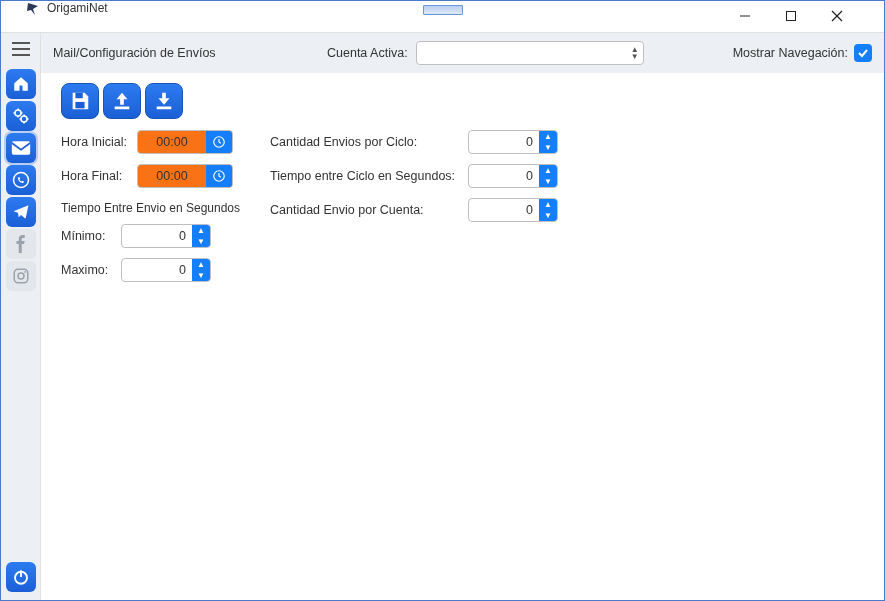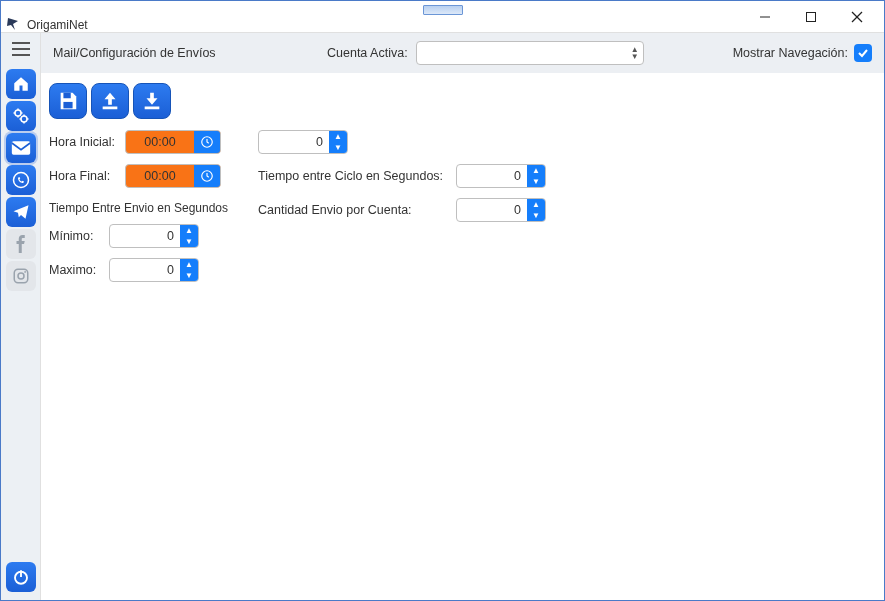--- a/index.html
+++ b/index.html
@@ -1,18 +1,18 @@
 <!DOCTYPE html>
 <html><head>
 <meta charset="utf-8">
 <style>
 * { box-sizing: border-box; margin: 0; padding: 0; font-family: "Segoe UI", Arial, sans-serif; }
 body { background: #fff; width: 885px; height: 601px; }
 .window { width: 885px; height: 601px; border: 1px solid #4a7ac8; display: flex; flex-direction: column; background:#fff; }
-.titlebar { height: 32px; display: flex; align-items: flex-end; padding: 0 4px; border-bottom: 1px solid #e0e0e0; position: relative;}
+.titlebar { height: 32px; display: flex; align-items: flex-start; padding: 0 24px; border-bottom: 1px solid #e0e0e0; position: relative;}
 .app-icon { width: 16px; height: 16px; margin-right: 6px; display:flex; align-items:center; justify-content:center;}
 .app-title { font-size: 12px; color: #333; }
 .title-center { position:absolute; left:50%; top:4px; transform:translateX(-50%); width:40px; height:10px; border:1px solid #6b96d6; background: linear-gradient(#b8d0f0,#dce8f8); border-radius:1px;}
 .win-controls { margin-left: auto; display: flex; gap: 0; }
 .win-btn { width: 46px; height: 30px; display:flex; align-items:center; justify-content:center; background: transparent; border: none; font-size: 14px; color:#222; cursor: pointer; }
 .chrome-body { flex:1; display:flex; overflow:hidden; }
 .sidebar { width: 40px; background: #ecf0f4; display:flex; flex-direction:column; align-items:center; padding-top:4px; gap:2px; border-right:1px solid #e0e0e0;}
 .sidebar-btn { width: 30px; height: 30px; border-radius: 6px; display:flex; align-items:center; justify-content:center; cursor:pointer; }
 .sidebar-btn svg { display:block; }
 .sidebar-btn.blue { background: linear-gradient(#2d7bf0,#1b5fd6); }
@@ -22,21 +22,21 @@
 .sidebar .hamburger { width:30px; height:24px; display:flex; flex-direction:column; justify-content:center; gap:4px; align-items:center; margin-bottom:6px; cursor:pointer;}
 .hamburger span { width:18px; height:2px; background:#555; display:block; }
 .main { flex:1; display:flex; flex-direction:column; }
 .toolbar { height: 40px; background: #eceff3; display:flex; align-items:center; padding: 0 12px; gap: 34px; font-size:12.5px; color:#333;}
 .toolbar .breadcrumb { flex: 0 0 auto; min-width: 240px;}
 .toolbar .account { display:flex; align-items:center; gap:8px; }
 .combo { width: 228px; height: 24px; border:1px solid #bfbfbf; border-radius:4px; background:#fff; display:flex; align-items:center; justify-content:flex-end; padding-right:4px; cursor:pointer;}
 .combo .updown { display:flex; flex-direction:column; font-size:8px; color:#555; line-height:7px;}
 .toolbar .nav-toggle { margin-left:auto; display:flex; align-items:center; gap:6px; }
 .checkbox { width:18px; height:18px; border-radius:4px; background:#157efb; display:flex; align-items:center; justify-content:center; color:#fff; font-size:12px; cursor:pointer;}
-.content { flex:1; padding: 10px 8px; overflow:auto; background:#fff;}
+.content { flex:1; padding: 10px 8px; overflow:auto; background:#fff;margin-left:12px;}
 .action-row { display:flex; gap:4px; margin-bottom:10px; }
 .action-btn { width:38px; height:36px; border-radius:8px; background: linear-gradient(#2d7bf0,#1b5fd6); display:flex; align-items:center; justify-content:center; cursor:pointer; border:1px solid #1654b8;}
 .form-cols { display:flex; gap: 30px; align-items:flex-start;}
 .col { display:flex; flex-direction:column; gap:8px; }
 .field-row { display:flex; align-items:center; gap:8px; font-size:12.5px; color:#333; height:26px;}
 .field-row > label { min-width: 68px; }
 .col2 .field-row > label { min-width: 190px; }
 .time-input { width: 96px; height:24px; border:1px solid #bfbfbf; border-radius:4px; display:flex; align-items:center; overflow:hidden; background:#f97316;}
 .time-input .val { flex:1; text-align:center; font-size:12.5px; color:#333;}
 .time-input .clock { width:26px; height:100%; background:#157efb; display:flex; align-items:center; justify-content:center;}
@@ -227,20 +227,21 @@
                 <span class="stepper">
                     <div>▲</div>
                     <div>▼</div>
                   </span>
               </div>
             </div>
           </div>
 
           <div class="col col2">
             <div class="field-row">
+              <label>Cantidad Envios por Ciclo:</label>
               <div class="num-input">
                 <span class="val">0</span>
                 <span class="stepper">
                     <div>▲</div>
                     <div>▼</div>
                   </span>
               </div>
             </div>
             <div class="field-row">
               <label>Tiempo entre Ciclo en Segundos:</label>

